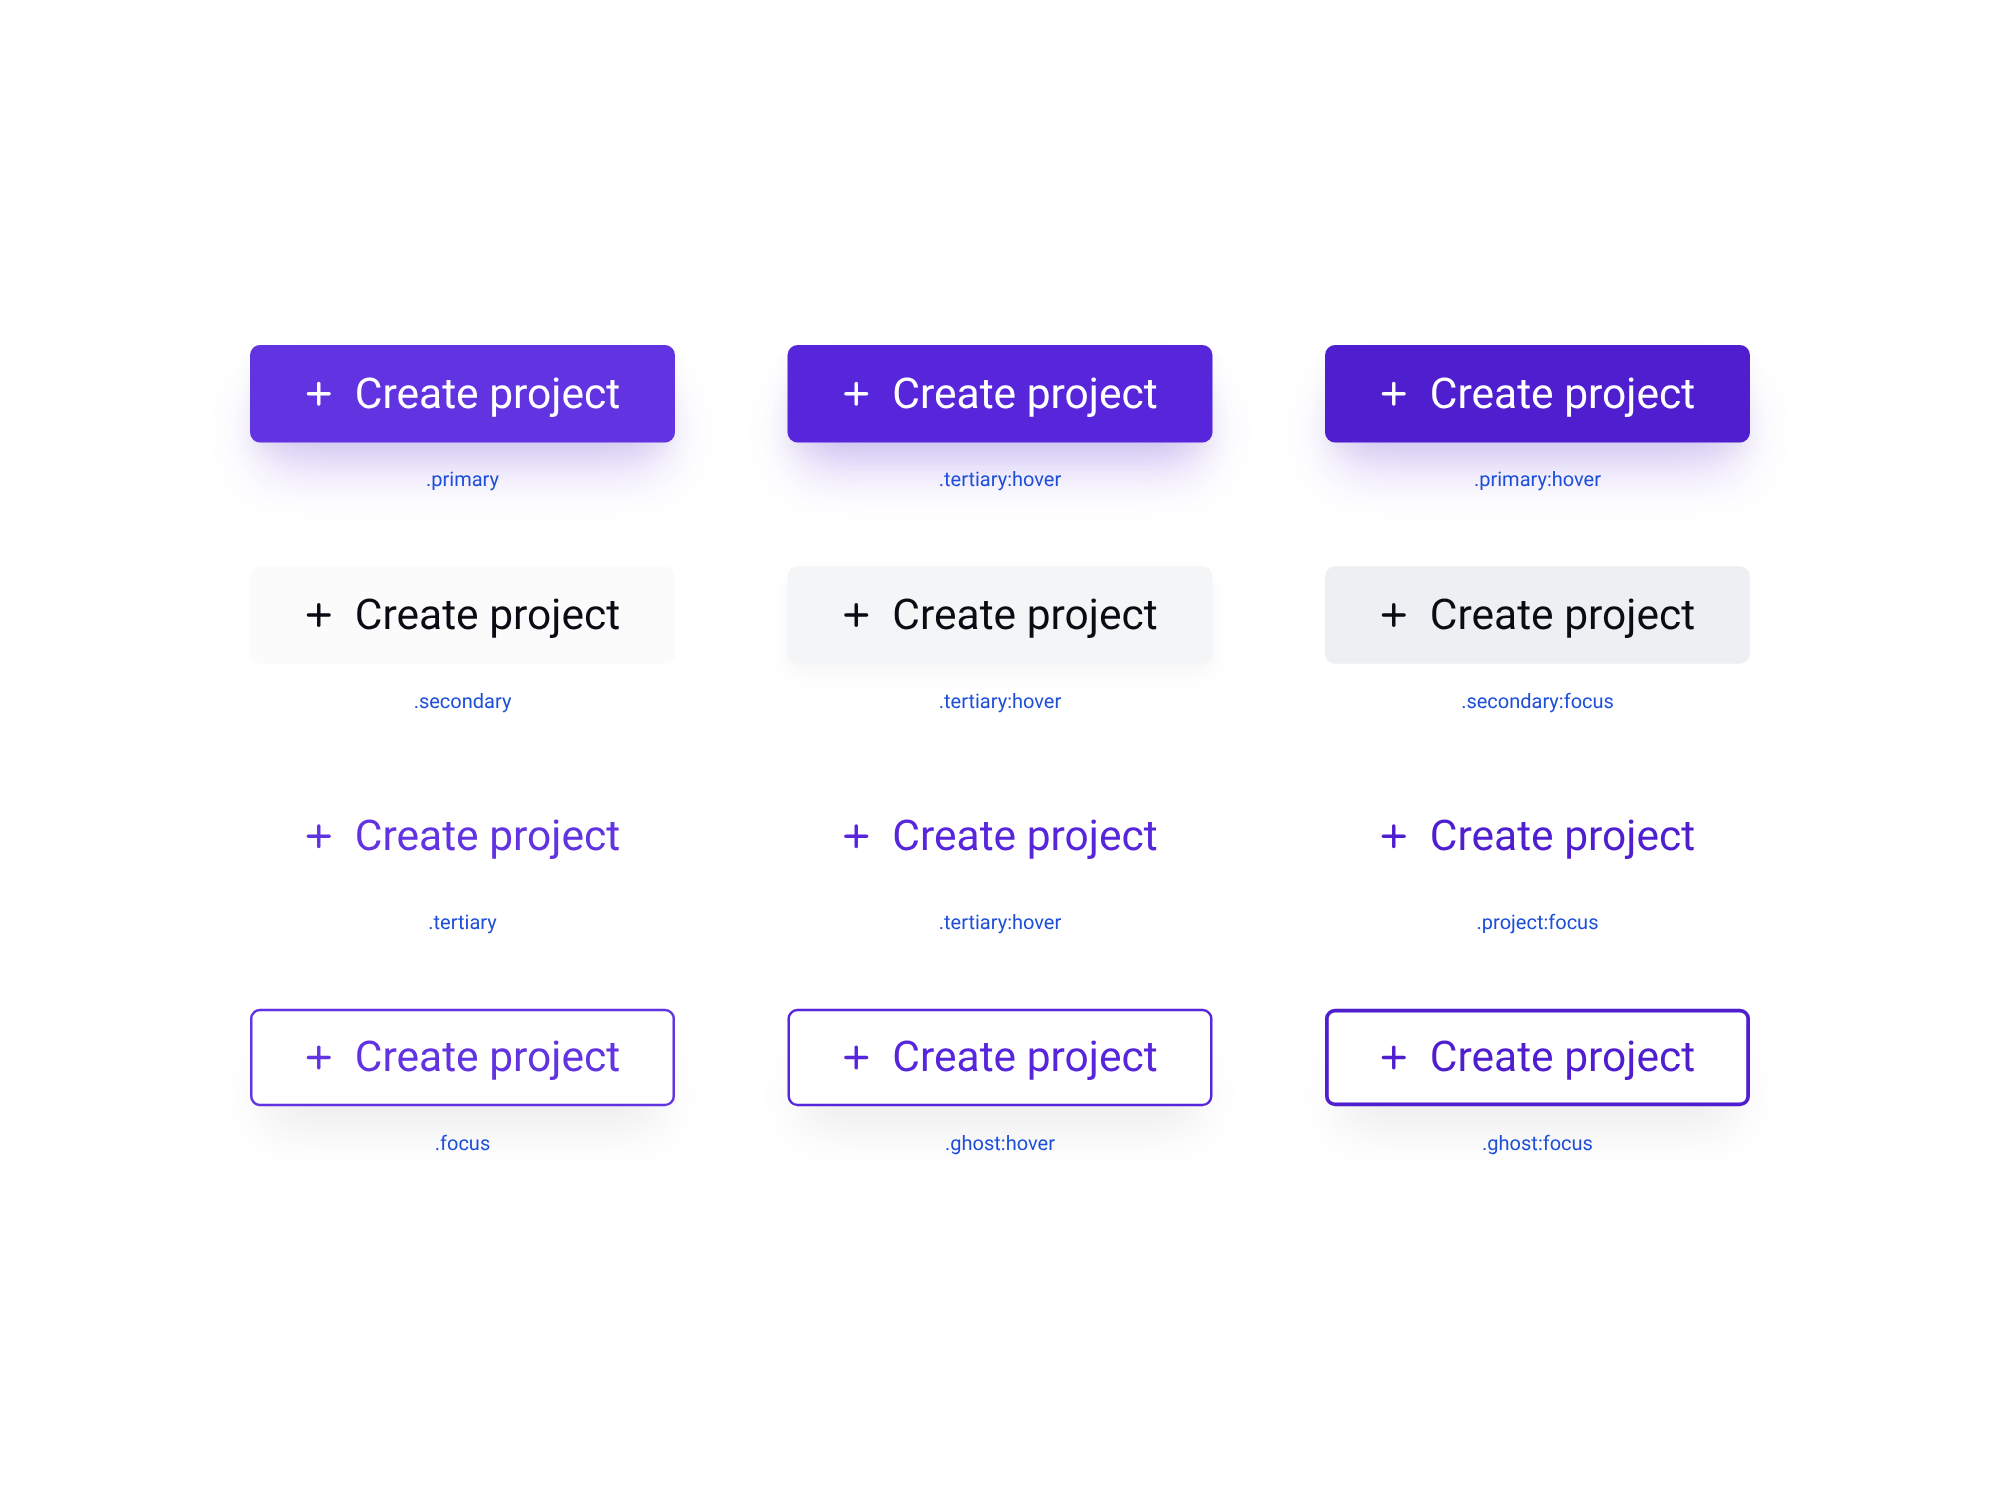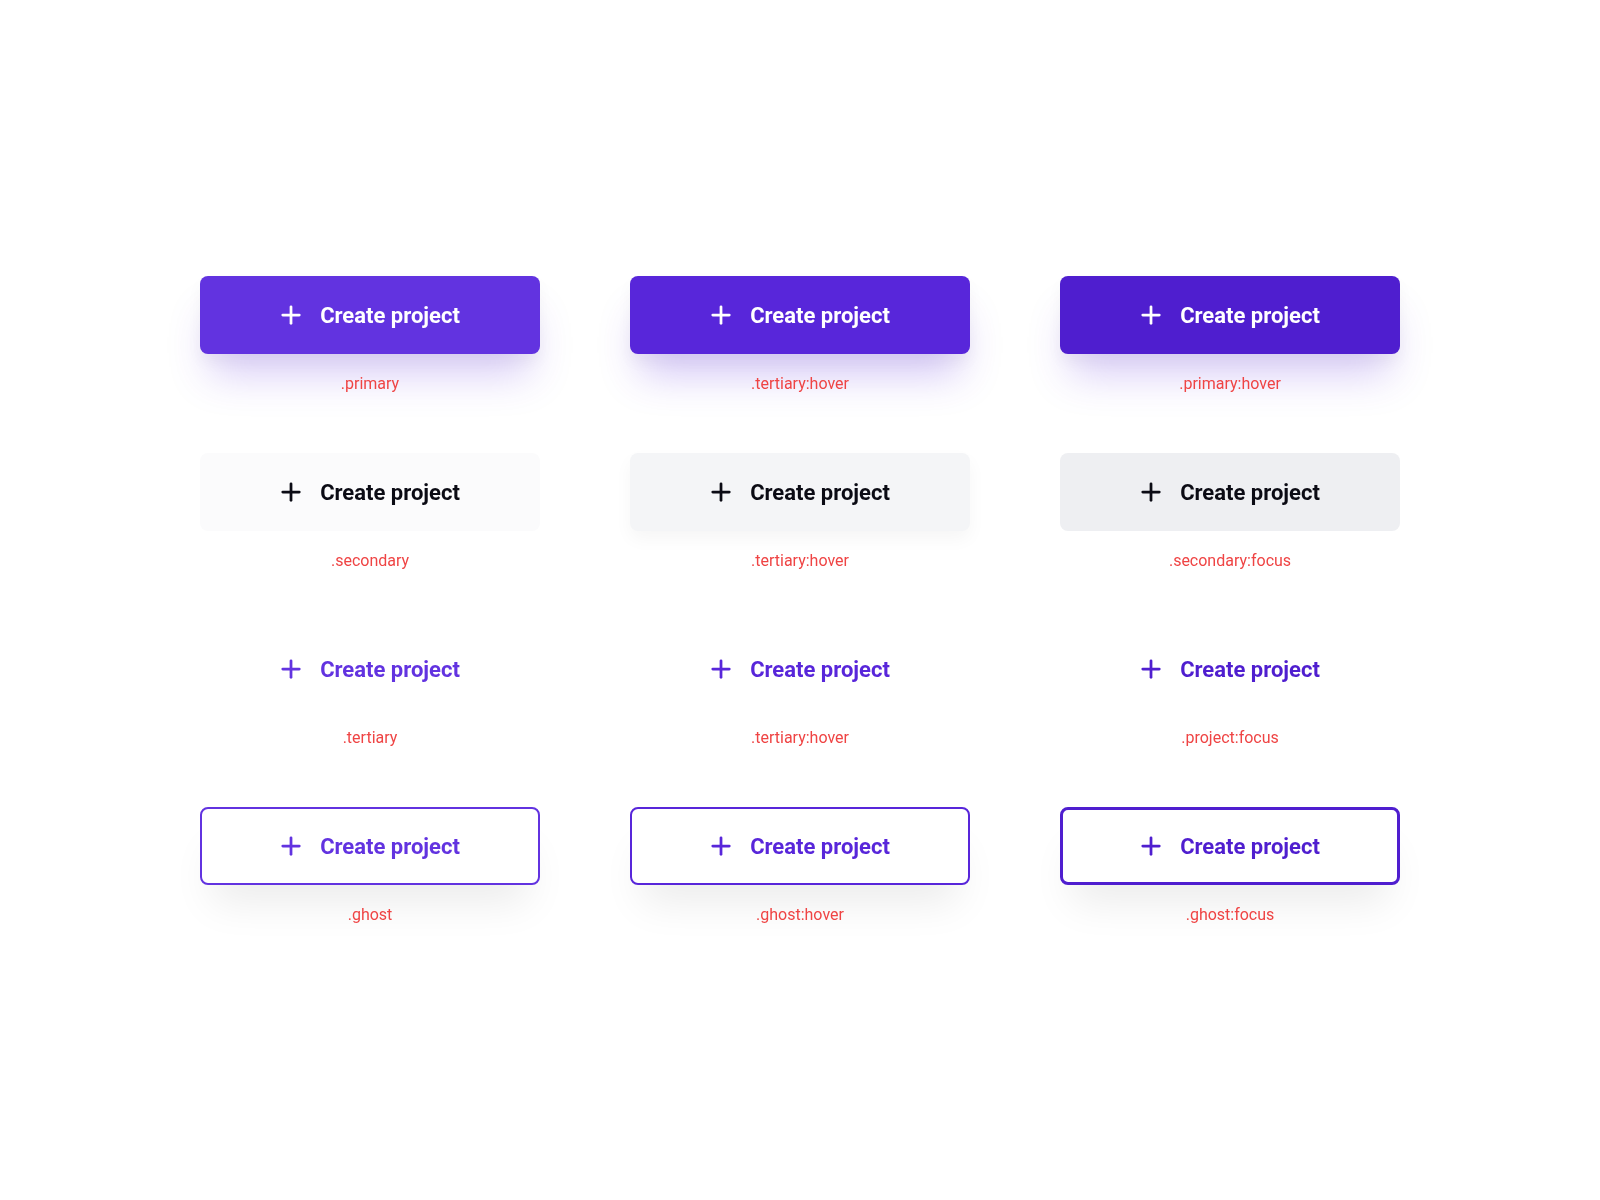--- a/index.html
+++ b/index.html
@@ -30,38 +30,38 @@
       gap: 20px;
     }
     .btn {
       width: 340px;
       height: 78px;
       border-radius: 8px;
       display: flex;
       align-items: center;
       justify-content: center;
       gap: 18px;
-      font-size: 22px;
-      font-weight: 700;
+      font-size: 34px;
+      font-weight: 400;
       cursor: pointer;
       border: none;
       font-family: inherit;
     }
     .icon-plus {
       display: inline-flex;
       align-items: center;
       justify-content: center;
     }
     .icon-plus svg {
       width: 22px;
       height: 22px;
     }
     .caption {
       font-size: 16px;
-      color: #ef4444;
+      color: #1d4ed8;
       font-weight: 400;
     }
     
     .primary {
       background: #6233e0;
       color: #ffffff;
       box-shadow: 0 30px 40px -10px rgba(98,51,224,0.25), 0 8px 16px rgba(0,0,0,0.04);
     }
     .primary-hover {
       background: #5826da;
@@ -239,21 +239,21 @@
   <div class="cell">
     <button class="btn ghost">
       <span class="icon-plus">
         <svg viewBox="0 0 24 24" fill="none" stroke="currentColor" stroke-width="3" stroke-linecap="round">
             <line x1="12" y1="3" x2="12" y2="21"></line>
             <line x1="3" y1="12" x2="21" y2="12"></line>
           </svg>
       </span>
       <span>Create project</span>
     </button>
-    <span class="caption">.ghost</span>
+    <span class="caption">.focus</span>
   </div>
   <div class="cell">
     <button class="btn ghost-hover">
       <span class="icon-plus">
         <svg viewBox="0 0 24 24" fill="none" stroke="currentColor" stroke-width="3" stroke-linecap="round">
             <line x1="12" y1="3" x2="12" y2="21"></line>
             <line x1="3" y1="12" x2="21" y2="12"></line>
           </svg>
       </span>
       <span>Create project</span>

